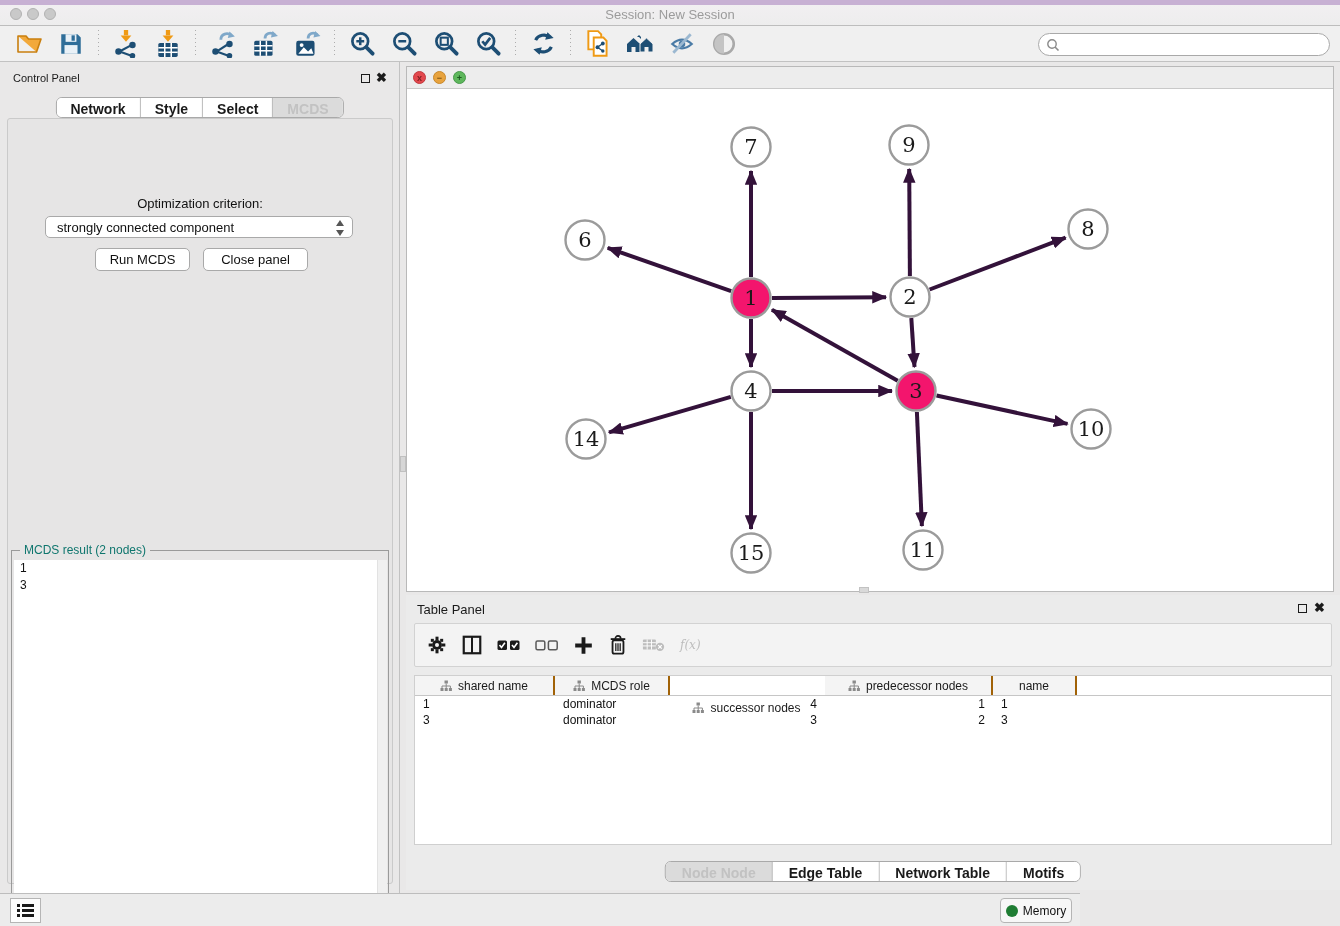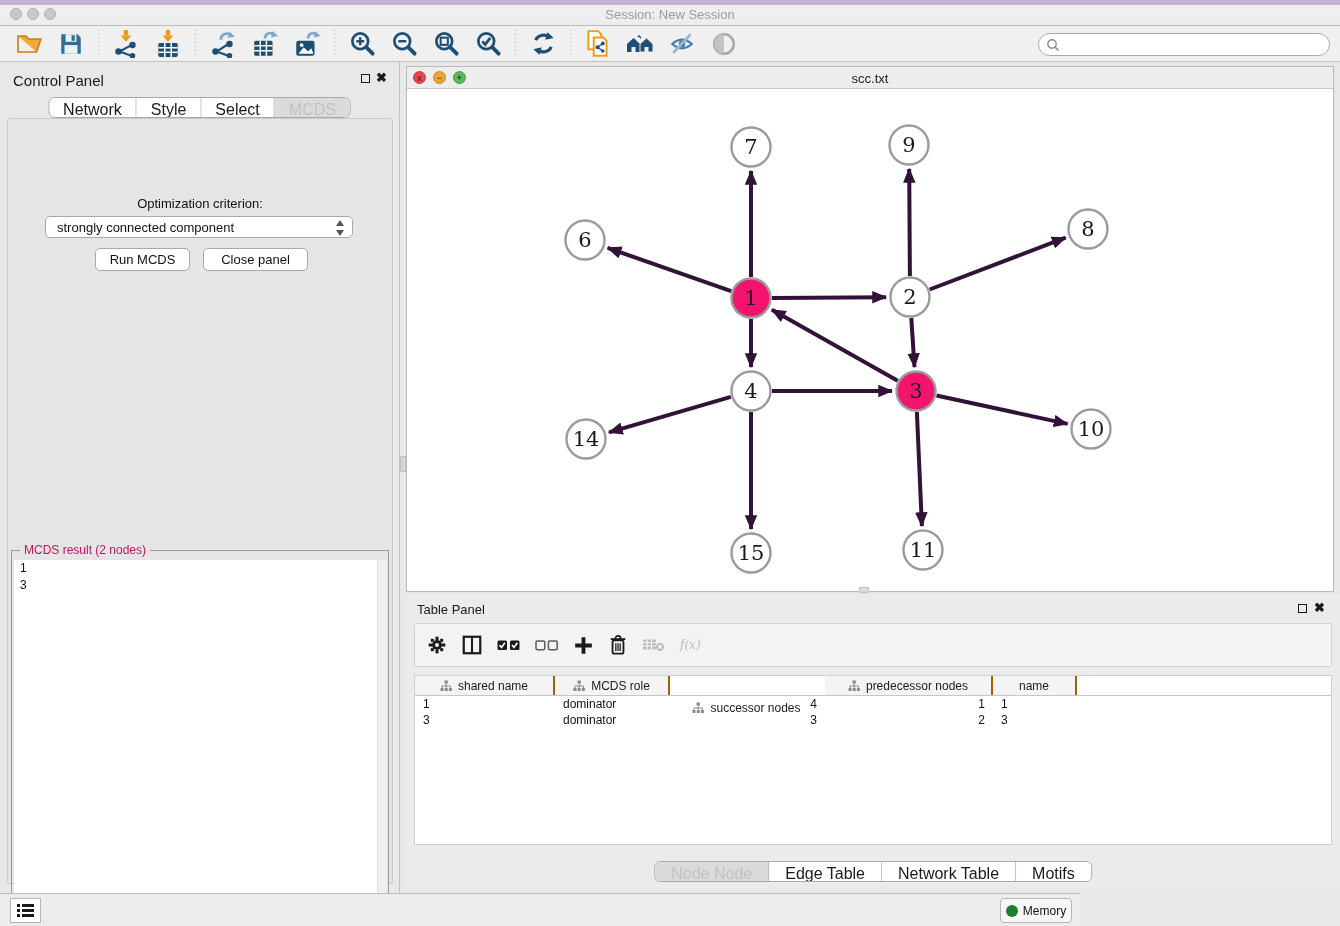--- a/index.html
+++ b/index.html
@@ -26,28 +26,28 @@
     background-size:1px 4px; }
   #search-wrap { position:absolute; right:10px; top:7px; width:292px; height:23px;
     background:#fff; border:1px solid #a9a9a9; border-radius:12px;
     display:flex; align-items:center; padding-left:7px; }
   #search-input { border:none; outline:none; flex:1; font-size:12px; background:transparent; height:18px; }
 
   
   #control-panel { position:absolute; left:0; top:62px; width:400px; height:831px;
     background:#e9e8e8; border-right:1px solid #c2c2c2; }
   #cp-header { position:absolute; left:0; top:0; width:100%; height:32px; }
-  #cp-title { position:absolute; left:13px; top:10px; font-size:15px; color:#1a1a1a; }
+  #cp-title { position:absolute; left:13px; top:10px; font-size:11px; color:#1a1a1a; }
   .panel-float { position:absolute; width:9px; height:9px; border:1.6px solid #1a1a1a; top:12px; }
   .panel-close { position:absolute; top:8px; font-size:13px; font-weight:bold; color:#1a1a1a; line-height:15px; }
   #cp-header .panel-float { right:29px; }
   #cp-header .panel-close { right:12px; }
 
   .seg-tabs { display:flex; border:1px solid #a9a9a9; border-radius:6px; overflow:hidden; background:#fff; height:21px; }
-  .seg-tab { font-size:16px; font-weight:normal; color:#1a1a1a; background:#fff;
+  .seg-tab { font-size:14px; font-weight:bold; color:#1a1a1a; background:#fff;
     padding:3px 14px 0 14px; border-right:1px solid #b5b5b5; white-space:nowrap; }
   .seg-tab:last-child { border-right:none; }
   .seg-tab.active { background:#dbdbdb; color:#c2c2c2; }
   #cp-tabs { position:absolute; left:50%; transform:translateX(-50%); top:35px; }
 
   #cp-pane { position:absolute; left:7px; top:56px; width:386px; height:766px;
     background:#e6e5e5; border:1px solid #cacaca; border-radius:3px; }
   #opt-label { position:absolute; left:0; width:100%; top:77px; text-align:center; font-size:13px; color:#111; }
   #criterion-select { position:absolute; left:37px; top:97px; width:308px; height:22px;
     background:#fff; border:1px solid #a9a9a9; border-radius:5px;
@@ -58,21 +58,21 @@
   .stepper:after { content:""; position:absolute; left:0; bottom:0; border-left:4.5px solid transparent;
     border-right:4.5px solid transparent; border-top:6px solid #555; }
   .cp-btn { position:absolute; top:129px; height:23px; background:#fff; border:1px solid #a9a9a9;
     border-radius:5px; font-size:13px; color:#111; display:flex; align-items:center; justify-content:center; }
   #run-btn { left:87px; width:95px; }
   #close-btn { left:195px; width:105px; }
 
   #result-box { position:absolute; left:3px; top:431px; width:378px; height:382px;
     border:1px solid #9a9a9a; }
   #result-legend { position:absolute; left:8px; top:-8px; background:#e6e5e5; padding:0 4px;
-    font-size:12px; color:#be185d; }
+    font-size:12px; color:#0f766e; }
   #result-area { position:absolute; left:2px; top:9px; width:373px; height:370px; background:#fff; }
   .result-line { font-size:12px; color:#111; padding-left:6px; line-height:17px; }
   #result-scroll { position:absolute; right:0; top:0; width:10px; height:100%; background:#f0f0f0; border-left:1px solid #e2e2e2; }
 
   
   #net-window { position:absolute; left:406px; top:66px; width:928px; height:526px;
     background:#fff; border:1px solid #b9b9b9; }
   #net-titlebar { position:absolute; left:0; top:0; width:100%; height:22px;
     background:#ededed; border-bottom:1px solid #c9c9c9; }
   .nt-dot { position:absolute; top:4px; width:13px; height:13px; border-radius:50%;
@@ -330,21 +330,20 @@
       </div>
     </div>
   </div>
 </div>
 
 <div id="net-window">
   <div id="net-titlebar">
     <span class="nt-dot nt-red">x</span>
     <span class="nt-dot nt-yellow">−</span>
     <span class="nt-dot nt-green">+</span>
-    <div id="net-title">scc.txt</div>
   </div>
   <div id="net-canvas">
     <svg id="net-svg" width="926" height="502">
         <defs>
           <marker id="arr" viewBox="0 0 12 10" refX="11" refY="5" markerWidth="15" markerHeight="12.5" markerUnits="userSpaceOnUse" orient="auto">
             <path d="M0,0 L12,5 L0,10 z" fill="#33123a"></path>
           </marker>
         </defs>
         <line x1="344.0" y1="188.0" x2="344.0" y2="82.0" stroke="#33123a" stroke-width="4" marker-end="url(#arr)"></line>
         <line x1="324.2" y1="202.1" x2="200.7" y2="158.9" stroke="#33123a" stroke-width="4" marker-end="url(#arr)"></line>

